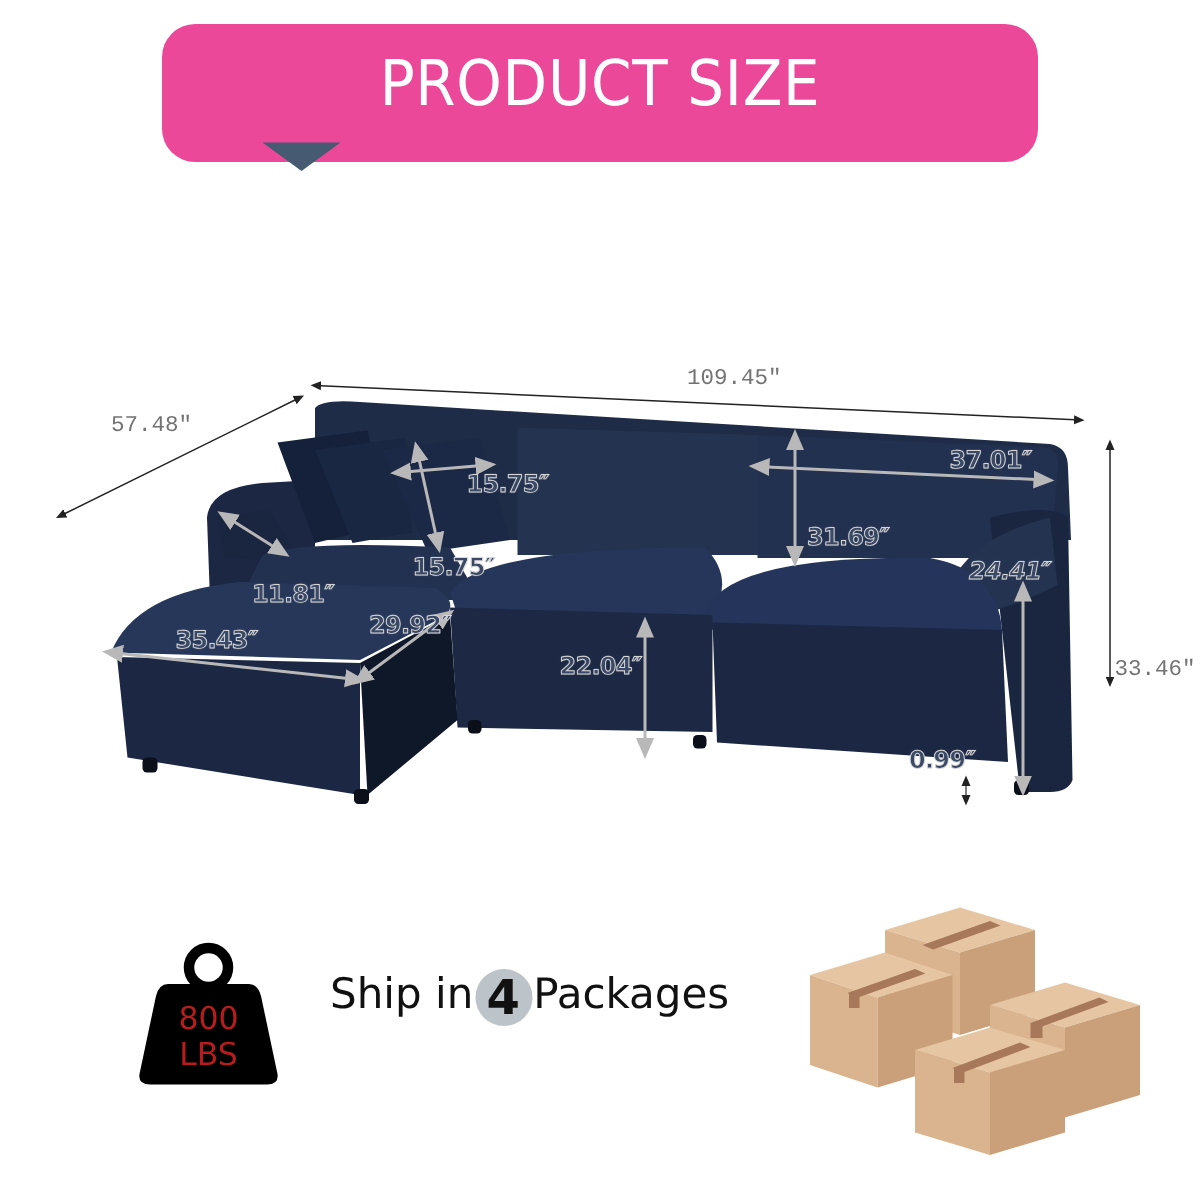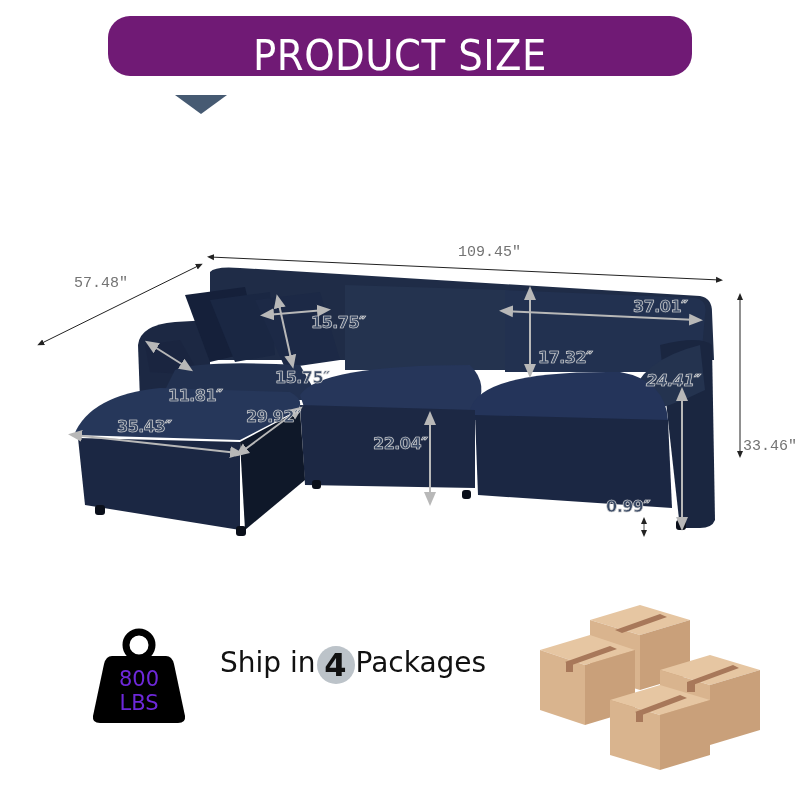--- a/index.html
+++ b/index.html
@@ -1,32 +1,32 @@
 <!DOCTYPE html>
 <html><head>
 <meta charset="utf-8">
 <style>
   html, body { margin: 0; padding: 0; background: #ffffff; }
   body { width: 800px; height: 800px; position: relative; overflow: hidden;
          font-family: "Liberation Sans", "DejaVu Sans", sans-serif; }
-  .banner { position: absolute; left: 108px; top: 16px; width: 584px; height: 60px;
-            background: #701a75; border-radius: 22px; }
+  .banner { position: absolute; left: 108px; top: 16px; width: 584px; height: 92px;
+            background: #ec4899; border-radius: 22px; }
   .banner-tail { position: absolute; left: 175px; top: 95px; width: 0; height: 0;
             border-left: 26px solid transparent; border-right: 26px solid transparent;
             border-top: 19px solid #465a72; }
   .banner-title { position: absolute; left: 0; right: 0; top: 0; height: 80px; line-height: 80px;
             text-align: center; color: #ffffff; font-size: 42px; letter-spacing: 0.5px;
             font-family: "DejaVu Sans", sans-serif; font-weight: normal; transform: scaleX(0.92); }
   svg.sofa { position: absolute; left: 0; top: 0; }
   .dim-black { position: absolute; font-size: 15px; color: #737373; font-family: Liberation Mono, monospace; }
   .dim-outline { position: absolute; font-size: 16px; color: #3a4a66; font-weight: bold;
             font-family: "DejaVu Sans", sans-serif;
             -webkit-text-stroke: 0.6px #d6d6d6; text-shadow: 0 0 1px #cfcfcf; letter-spacing: -0.5px; }
   .weight { position: absolute; left: 92px; top: 628px; width: 94px; height: 96px; }
-  .weight-label { position: absolute; left: 0; right: 0; text-align: center; color: #6d28d9;
+  .weight-label { position: absolute; left: 0; right: 0; text-align: center; color: #b91c1c;
             font-size: 21px; font-family: "DejaVu Sans", sans-serif; line-height: 22px; }
   .ship { position: absolute; left: 220px; top: 645px; font-family: "DejaVu Sans", sans-serif;
             color: #111; font-size: 28px; line-height: 36px; }
   .ship-line { white-space: nowrap; }
   .pkg-badge { display: inline-block; width: 38px; height: 38px; border-radius: 50%;
             background: #bcc3c9; text-align: center; line-height: 38px; font-weight: bold;
             font-size: 32px; vertical-align: -4px; margin: 0 1px; }
   svg.boxes { position: absolute; left: 535px; top: 600px; }
 </style>
 </head>
@@ -96,21 +96,21 @@
 </svg>
 
 <div class="dim-black" style="left:458px; top:244px;">109.45″</div>
 <div class="dim-black" style="left:74px; top:275px;">57.48″</div>
 <div class="dim-black" style="left:743px; top:397px;margin-top:41px;">33.46″</div>
 
 <div class="dim-outline" style="left:168px; top:338px;margin-top:48px;">11.81″</div>
 <div class="dim-outline" style="left:311px; top:313px;">15.75″</div>
 <div class="dim-outline" style="left:275px; top:368px;">15.75″</div>
 <div class="dim-outline" style="left:633px; top:297px;">37.01″</div>
-<div class="dim-outline" style="left:538px; top:348px;">17.32″</div>
+<div class="dim-outline" style="left:538px; top:348px;">31.69″</div>
 <div class="dim-outline" style="left:646px; top:371px;font-style:italic;">24.41″</div>
 <div class="dim-outline" style="left:117px; top:417px;">35.43″</div>
 <div class="dim-outline" style="left:231px; top:407px;margin-left:15px;">29.92″</div>
 <div class="dim-outline" style="left:373px; top:434px;">22.04″</div>
 <div class="dim-outline" style="left:606px; top:497px;">0.99″</div>
 
 <div class="weight">
   <svg width="94" height="96" viewBox="0 0 94 96">
     <circle cx="47" cy="17" r="13" fill="none" stroke="#000" stroke-width="7"></circle>
     <path d="M20,28 L74,28 Q80,28 82,36 L93,88 Q94,95 86,95 L8,95 Q0,95 1,88 L12,36 Q14,28 20,28 Z" fill="#000"></path>

